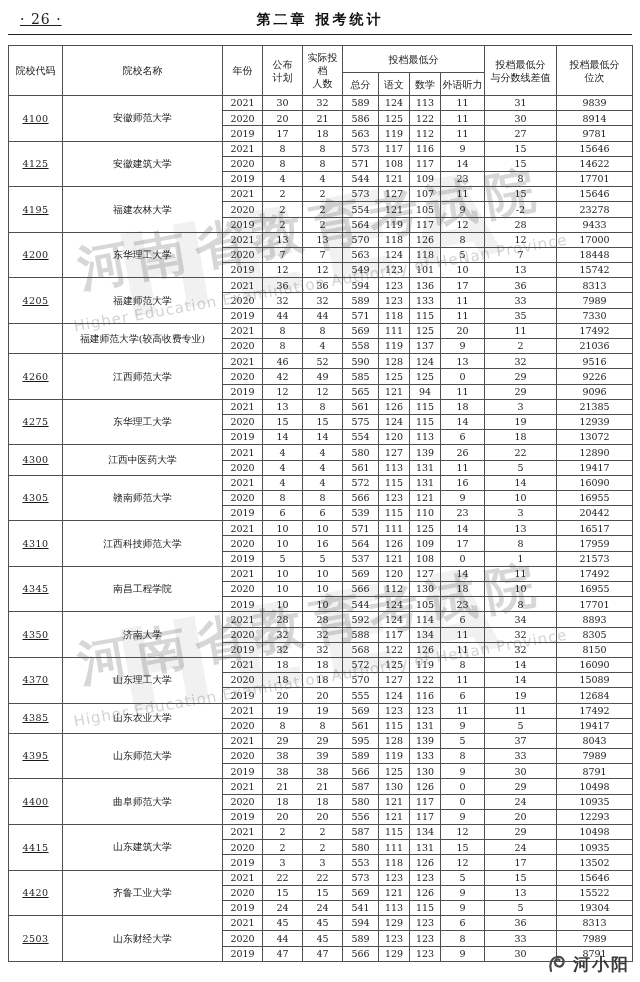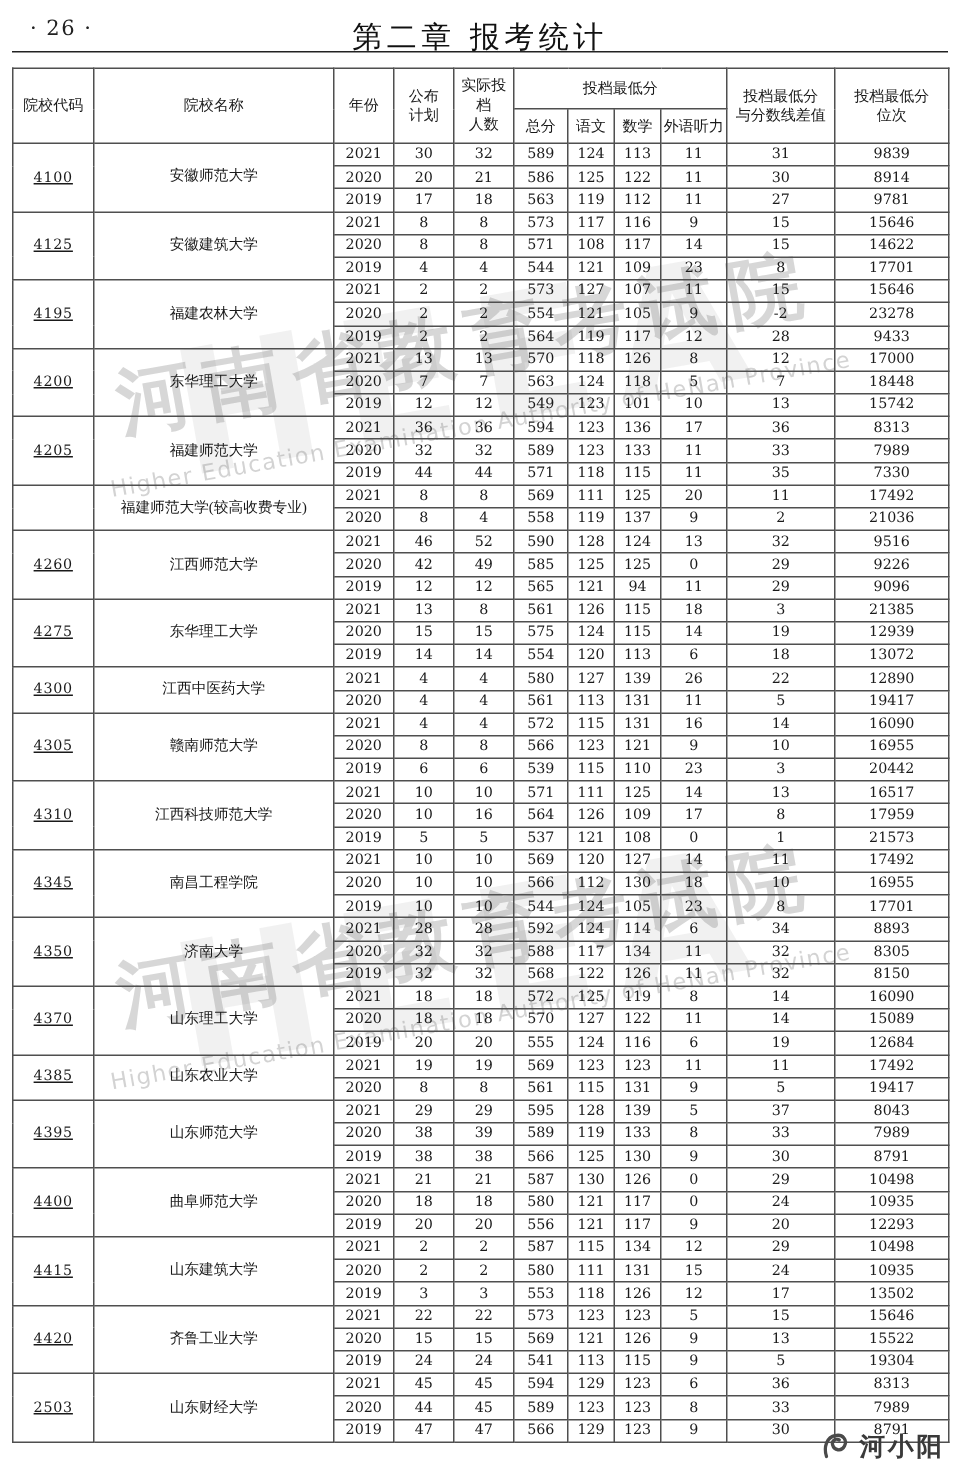--- a/index.html
+++ b/index.html
@@ -6,22 +6,22 @@
   html,body { width:640px; height:982px; }
   body {
     position:relative;
     background:#ffffff;
     font-family:"DejaVu Serif","Liberation Serif",serif;
     overflow:hidden;
   }
 
   
   .page-header { position:absolute; top:8px; left:8px; width:624px; height:24px; }
-  .page-number { position:absolute; left:12px; top:3px; font-size:14px; color:#222; letter-spacing:1px; }
-  .chapter-title { position:absolute; left:0; right:0; top:3px; text-align:center; font-size:20px; font-weight:normal; color:#111; letter-spacing:3px; }
+  .page-number { position:absolute; left:12px; top:3px; font-size:14px; color:#222; letter-spacing:1px;text-decoration:underline; }
+  .chapter-title { position:absolute; left:0; right:0; top:3px; text-align:center; font-size:14px; font-weight:bold; color:#111; letter-spacing:3px; }
   .header-rule { position:absolute; top:34px; left:8px; width:624px; border-top:1.6px solid #222; }
 
   
   .watermark {
     position:absolute; left:-45px; width:730px; height:170px;
     transform:rotate(-10deg);
     text-align:center; pointer-events:none; z-index:1;
   }
   .wm1 { top:195px; } .wm2 { top:590px; }
   .wm-heea {
@@ -54,21 +54,21 @@
     padding:0 1px; overflow:hidden;
   }
   .data-table thead th {
     font-weight:normal; font-size:10px; line-height:1.3;
     white-space:pre-line;
   }
   .data-table thead tr.h1 { height:27px; }
   .data-table thead tr.h2 { height:23px; }
   .data-table tbody tr { height:15.2px; }
   .data-table tbody td { line-height:1; }
-  td.col-name { font-size:9.8px; white-space:nowrap;font-family:Liberation Serif, serif; }
+  td.col-name { font-size:9.8px; white-space:nowrap; }
   td.col-code { letter-spacing:0.5px;text-decoration:underline; }
 
   
   .footer {
     position:absolute; right:10px; bottom:4px; height:28px;
     display:flex; align-items:center; gap:5px; z-index:3;margin-top:12px;
   }
   .footer .logo { display:block; }
   .sig-text { font-size:17px; color:#3a3a3a; letter-spacing:2px; font-weight:bold; }
 </style>

